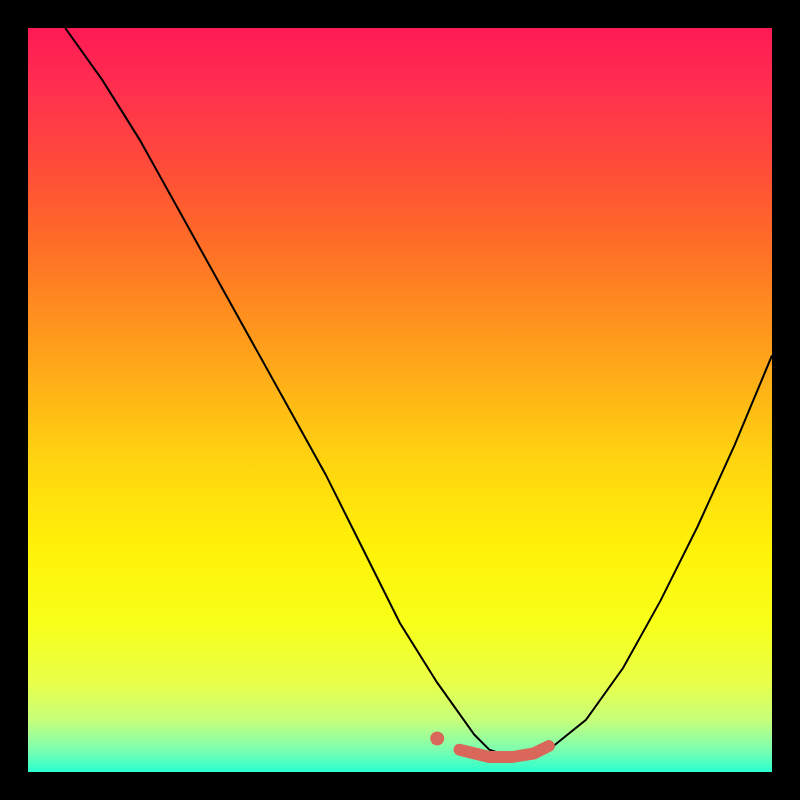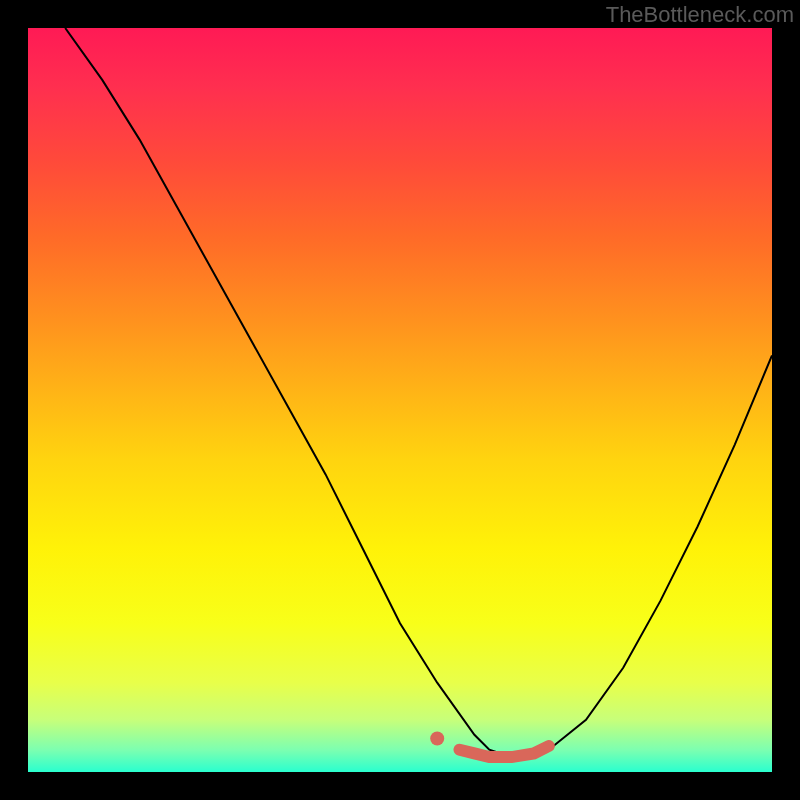--- a/index.html
+++ b/index.html
@@ -73,14 +73,13 @@
 <body>
 
 <div class="frame">
   <div class="plot-area">
     <svg class="plot-svg" viewBox="0 0 744 744" preserveAspectRatio="none">
       <path class="curve" d="M37.2 0.0 L74.4 52.1 L111.6 111.6 L148.8 178.6 L186.0 245.5 L223.2 312.5 L260.4 379.4 L297.6 446.4 L334.8 520.8 L372.0 595.2 L409.2 654.7 L446.4 706.8 L461.3 721.7 L483.6 729.1 L505.9 729.1 L520.8 721.7 L558.0 691.9 L595.2 639.8 L632.4 572.9 L669.6 498.5 L706.8 416.6 L744.0 327.4"></path>
       <circle class="highlight-dot" cx="409.2" cy="710.5" r="7"></circle>
       <path class="highlight" d="M431.5 721.7 L446.4 725.4 L461.3 729.1 L483.6 729.1 L505.9 725.4 L520.8 718.0"></path>
     </svg>
   </div>
-  <div class="watermark">TheBottleneck.com</div>
 </div>
 
 </body></html>

